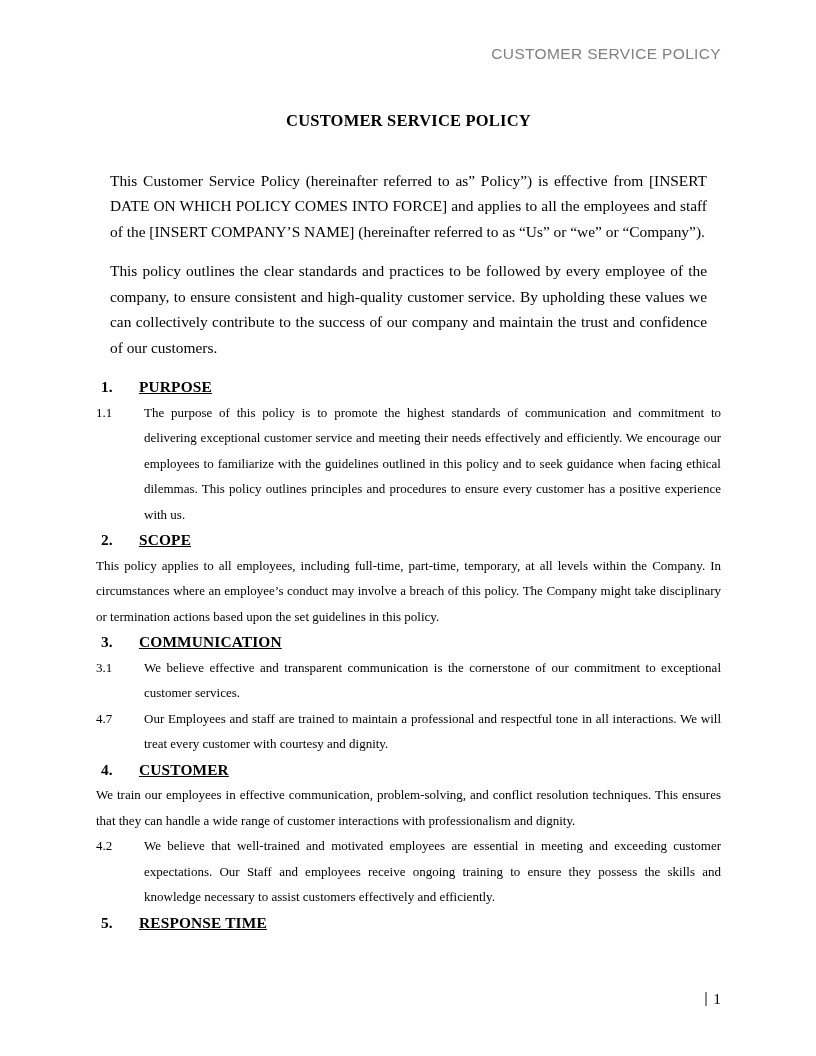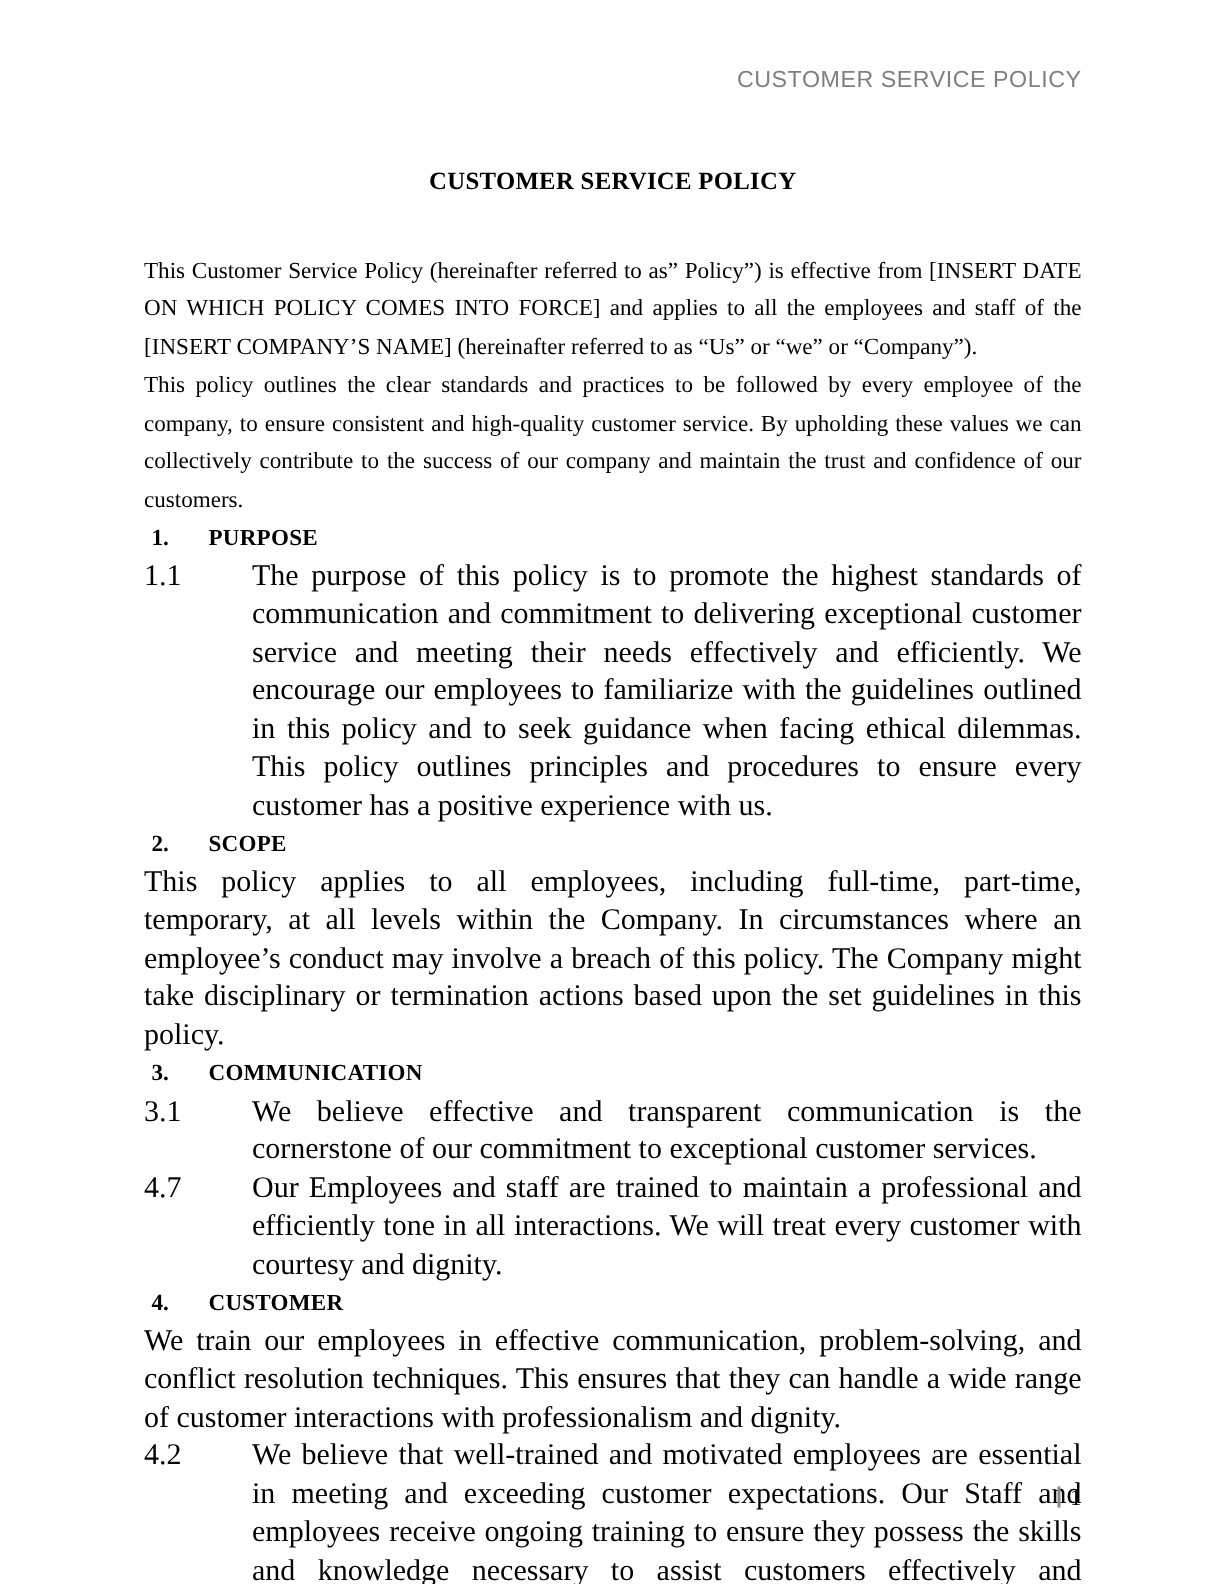--- a/index.html
+++ b/index.html
@@ -43,21 +43,21 @@
   }
   .doc-title {
     text-align: center;
     font-weight: bold;
     font-size: 16.5px;
     letter-spacing: 0.2px;
     margin: 0 0 34px 0;
     line-height: 25.5px;
   }
   p.para {
-    margin: 0;
+    margin: 14px;
     text-align: justify;
     font-size: 15.4px;
     line-height: 25.5px;
     text-justify: inter-word;
     -webkit-hyphens: none;
     hyphens: none;
   }
   
   .section-heading {
     display: flex;
@@ -68,28 +68,28 @@
   }
   .section-heading .sh-num {
     width: 43px;
     flex: 0 0 43px;
     padding-left: 5px;
     box-sizing: border-box;
   }
   .section-heading .sh-text {
     flex: 1 1 auto;
     letter-spacing: 0.15px;
+    text-decoration: underline;
   }
   
   .clause {
     display: flex;
     margin: 0;
-    font-size: 20px;
+    font-size: 13px;
     line-height: 25.5px;
-    gap: 24px;
   }
   .clause .cl-num {
     width: 48px;
     flex: 0 0 48px;
     box-sizing: border-box;
   }
   .clause .cl-text {
     flex: 1 1 auto;
     text-align: justify;
     text-justify: inter-word;
@@ -160,21 +160,21 @@
     <div class="section-heading">
       <span class="sh-num">3.</span>
       <span class="sh-text">COMMUNICATION</span>
     </div>
     <div class="clause">
       <span class="cl-num">3.1</span>
       <span class="cl-text lastline">We believe effective and transparent communication is the cornerstone of our commitment to exceptional customer services.</span>
     </div>
     <div class="clause">
       <span class="cl-num">4.7</span>
-      <span class="cl-text lastline">Our Employees and staff are trained to maintain a professional and efficiently tone in all interactions. We will treat every customer with courtesy and dignity.</span>
+      <span class="cl-text lastline">Our Employees and staff are trained to maintain a professional and respectful tone in all interactions. We will treat every customer with courtesy and dignity.</span>
     </div>
 
     <div class="section-heading">
       <span class="sh-num">4.</span>
       <span class="sh-text">CUSTOMER</span>
     </div>
     <div class="clause">
       <span class="cl-text lastline">We train our employees in effective communication, problem-solving, and conflict resolution techniques. This ensures that they can handle a wide range of customer interactions with professionalism and dignity.</span>
     </div>
     <div class="clause">

